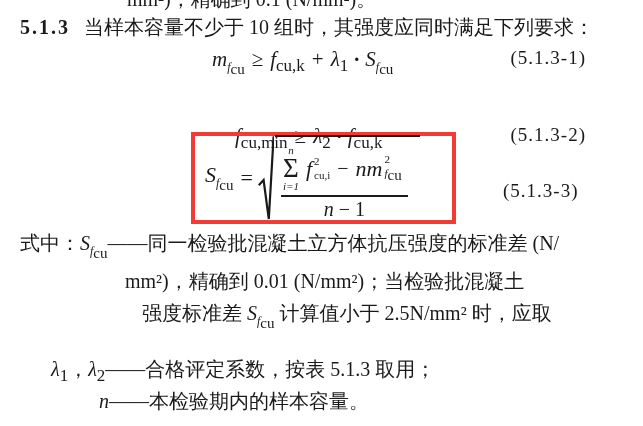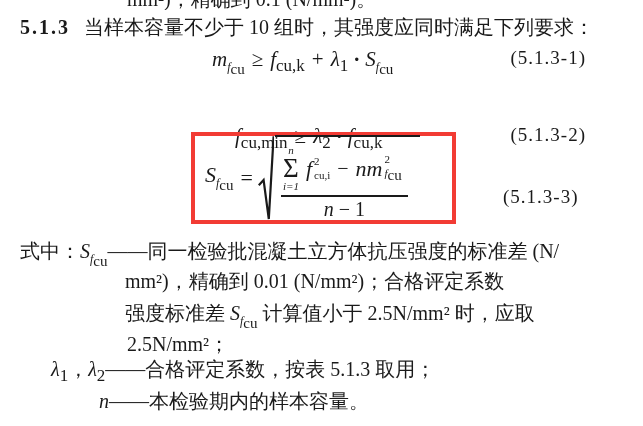--- a/index.html
+++ b/index.html
@@ -113,33 +113,32 @@
                 <span class="tsup">2</span>
                 <span class="tsub"><i>f</i><span class="s2">cu</span></span>
               </span>
             </span>
           </span>
           <span class="den"><i>n</i> <span>−</span> <span>1</span></span>
         </span>
       </span>
     </span>
   </div>
-  <div class="abs eqnum" style="top:186px; left:503px; right:auto;">(5.1.3-3)</div>
+  <div class="abs eqnum" style="top:180px; left:503px; right:auto;">(5.1.3-3)</div>
 
-  <div class="abs cjk" style="top:238px; left:20px;">
+  <div class="abs cjk" style="top:230px; left:20px;">
     <span>式中：</span><i>S</i><span class="s1"><i>f</i><span class="s2">cu</span></span><span>——</span><span>同一检验批混凝土立方体抗压强度的标准差 (N/</span>
   </div>
 
-  <div class="abs cjk" style="top:268px; left:125px;">mm²)，精确到 0.01 (N/mm²)；合格评定系数</div>
+  <div class="abs cjk" style="top:268px; left:125px;">mm²)，精确到 0.01 (N/mm²)；当检验批混凝土</div>
 
-  <div class="abs cjk" style="top:300px; left:125px;">
+  <div class="abs cjk" style="top:300px; left:142px;">
     <span>强度标准差 </span><i>S</i><span class="s1"><i>f</i><span class="s2">cu</span></span><span> 计算值小于 2.5N/mm² 时，应取</span>
   </div>
 
-  <div class="abs cjk" style="top:331px; left:127px;">2.5N/mm²；</div>
 
   <div class="abs cjk" style="top:356px; left:51px;">
     <i>λ</i><span class="s1u">1</span><span>，</span><i>λ</i><span class="s1u">2</span><span>——</span><span>合格评定系数，按表 5.1.3 取用；</span>
   </div>
 
   <div class="abs cjk" style="top:388px; left:99px;">
     <i>n</i><span>——</span><span>本检验期内的样本容量。</span>
   </div>
 
 </div>

